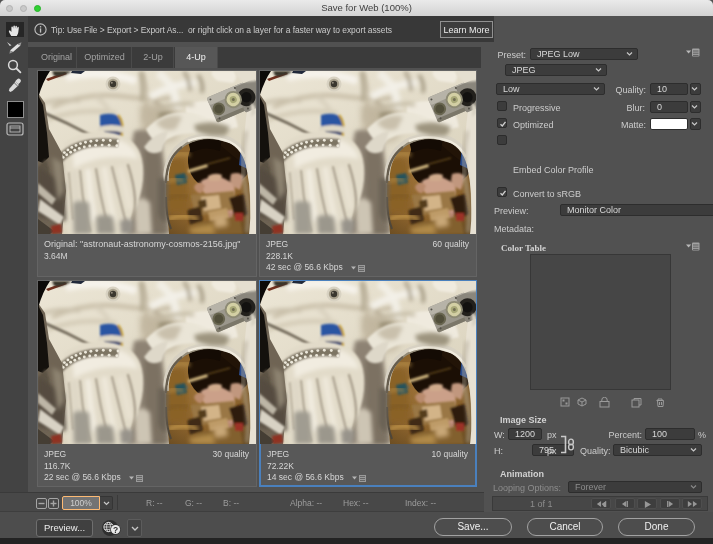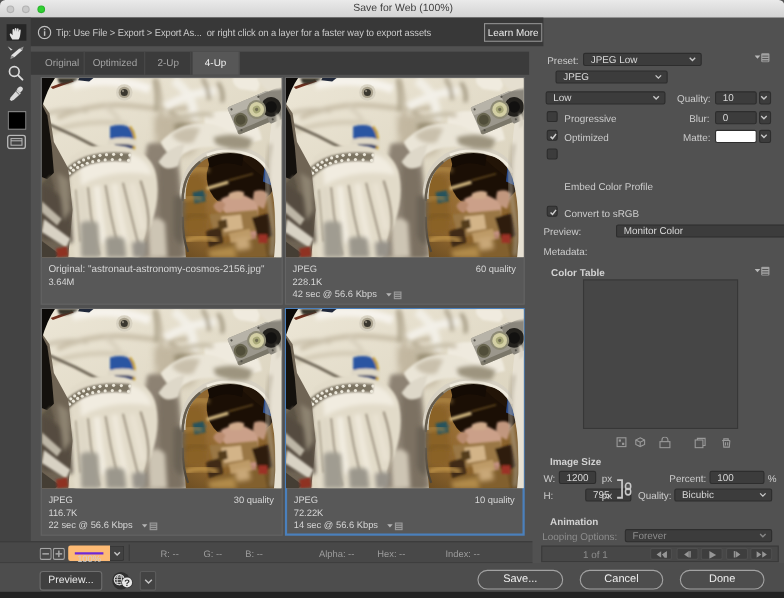--- a/index.html
+++ b/index.html
@@ -465,21 +465,21 @@
   <div class="lab" style="left:10px;top:164px;">Preview:</div>
   <div class="field" style="left:48px;top:162px;width:170px;height:12px;margin-left:28px;">
       <span class="tx">Monitor Color</span>
       <svg class="chev" viewBox="0 0 7 5">
         <path d="M1 1l2.5 2.5L6 1" fill="none" stroke="#c8c8c8" stroke-width="1.2"></path>
       </svg>
     </div>
 
   <div class="lab" style="left:10px;top:182px;">Metadata:</div>
 
-  <div class="hdr" style="left:17px;top:201px;">Color Table</div>
+  <div class="hdr" style="left:17px;top:201px;font-family:Liberation Serif, serif;">Color Table</div>
   <svg class="abs" style="left:202px;top:200px" width="14" height="9" viewBox="0 0 14 9">
       <path d="M0 2.5l2.6 3 2.6-3z" fill="#b9b9b9"></path>
       <rect x="6" y="0.5" width="7.5" height="8" rx="1" fill="#a2a2a2"></rect>
       <path d="M7 3h5.5M7 5.2h5.5M7 7.4h5.5" stroke="#565656" stroke-width="0.9"></path>
     </svg>
   <div class="abs" style="left:46px;top:212px;width:141px;height:136px;background:#464646;border:1px solid #373737;"></div>
 
   <svg class="abs" style="left:76px;top:355px" width="110" height="11" viewBox="0 0 110 11">
     <g fill="none" stroke="#9a9a9a" stroke-width="1">
       <rect x="1" y="1" width="8" height="8"></rect>
@@ -559,21 +559,21 @@
 <div id="statusbar" class="abs">
   <svg class="abs" style="left:36px;top:4.5px" width="11" height="11" viewBox="0 0 11 11">
       <rect x="0.5" y="0.5" width="10" height="10" rx="1.5" fill="none" stroke="#a5a5a5"></rect>
       <rect x="2.5" y="4.8" width="6" height="1.4" fill="#a5a5a5"></rect>
     </svg>
   <svg class="abs" style="left:48px;top:4.5px" width="11" height="11" viewBox="0 0 11 11">
       <rect x="0.5" y="0.5" width="10" height="10" rx="1.5" fill="none" stroke="#a5a5a5"></rect>
       <rect x="2.5" y="4.8" width="6" height="1.4" fill="#a5a5a5"></rect>
       <rect x="4.8" y="2.5" width="1.4" height="6" fill="#a5a5a5"></rect>
     </svg>
-  <div class="abs" style="left:62px;top:2.5px;width:38px;height:14px;background:#6d28d9;border:6px solid #fdba74;border-radius:2px 0 0 2px;color:#cfcfcf;font-size:8.5px;text-align:center;line-height:13px;">100%</div>
+  <div class="abs" style="left:62px;top:2.5px;width:38px;height:14px;background:#737373;border:1px solid #fdba74;border-radius:2px 0 0 2px;color:#cfcfcf;font-size:8.5px;text-align:center;line-height:13px;">100%</div>
   <div class="abs" style="left:100px;top:2.5px;width:13px;height:14px;background:#414141;border:1px solid #353535;border-left:none;border-radius:0 2px 2px 0;">
       <svg style="position:absolute;left:3px;top:4.5px" width="7" height="5" viewBox="0 0 7 5">
         <path d="M1 1l2.5 2.5L6 1" fill="none" stroke="#c8c8c8" stroke-width="1.2"></path>
       </svg>
     </div>
   <div class="abs" style="left:117px;top:2px;width:1px;height:15px;background:#3a3a3a;"></div>
   <div class="st" style="left:146px">R: --</div>
   <div class="st" style="left:185px">G: --</div>
   <div class="st" style="left:223px">B: --</div>
   <div class="st" style="left:290px">Alpha: --</div>

